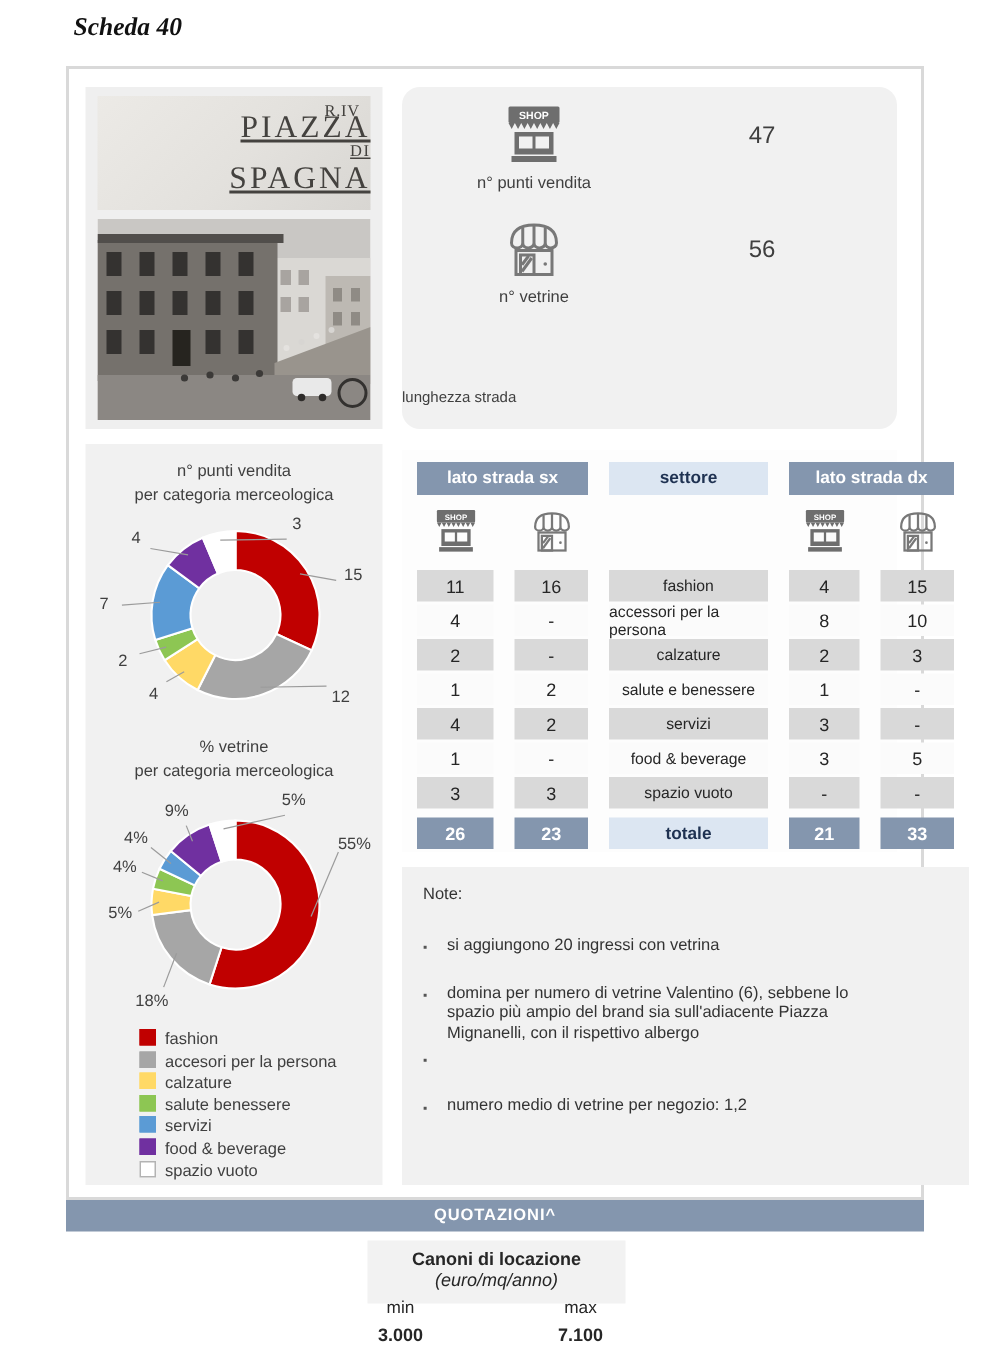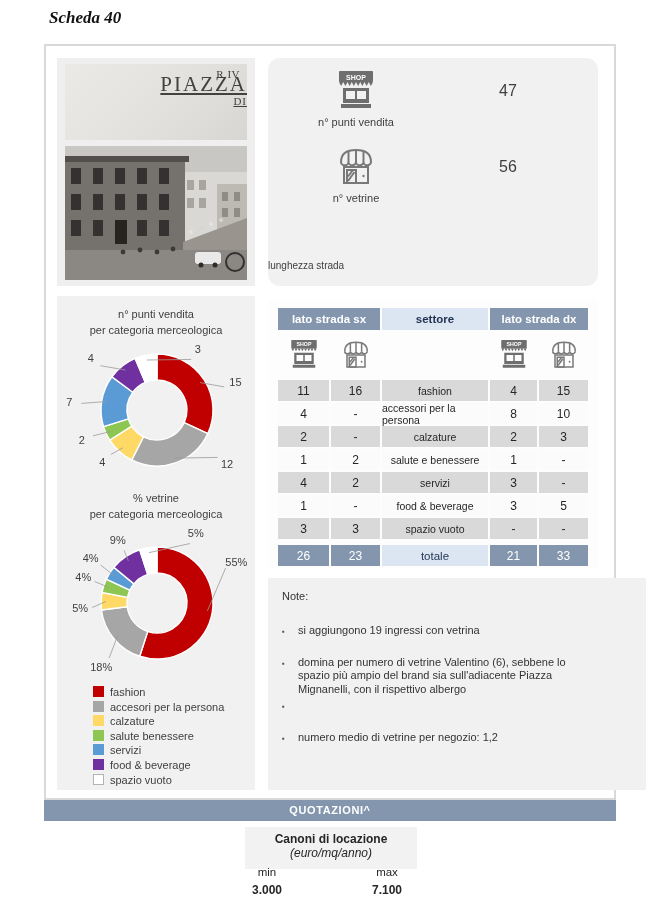--- a/index.html
+++ b/index.html
@@ -30,30 +30,30 @@
   .charts-panel{position:absolute;left:57px;top:296px;width:198px;height:494px;background:#f1f1f1;}
   .chart-title{position:absolute;left:0;width:198px;text-align:center;font-size:11px;line-height:16px;color:#404040;}
   .donut{position:absolute;left:0;overflow:visible;}
   .legend{position:absolute;left:36px;top:390px;list-style:none;margin:0;padding:0;}
   .legend li{height:14.6px;font-size:11px;color:#404040;white-space:nowrap;}
   .legend .swatch{display:inline-block;width:9px;height:9px;margin-right:6px;vertical-align:-1px;}
 
   
   .table-panel{position:absolute;left:268px;top:300px;width:330px;height:268px;background:#fdfdfd;}
   .rtable{position:absolute;left:10px;top:8px;width:310px;}
-  .trow{display:grid;grid-template-columns:51px 49px 106px 47px 49px;column-gap:2px;margin-bottom:2px;}
+  .trow{display:grid;grid-template-columns:51px 49px 106px 47px 49px;column-gap:14px;margin-bottom:2px;}
   .trow .cell{display:flex;align-items:center;justify-content:center;}
   .thead .cell{height:22px;background:#8496ae;color:#fff;font-weight:bold;font-size:11.5px;}
   .thead .cell.mid{background:#dce6f2;color:#1f3252;}
   .ticons .cell{height:46px;background:transparent;}
   .tdata .cell{height:21px;font-size:12px;color:#262626;}
   .tdata .cell.mid{font-size:10.5px;}
   .tdata.odd .cell{background:#d9d9d9;}
   .tdata.even .cell{background:#fbfbfb;}
-  .ttotal .cell{height:21px;background:#8496ae;color:#fff;font-weight:normal;font-size:12px;}
+  .ttotal .cell{height:21px;background:#8496ae;color:#fff;font-weight:bold;font-size:12px;}
   .ttotal .cell.mid{background:#dce6f2;color:#1f3252;font-size:11.5px;}
 
   
   .notes-panel{position:absolute;left:268px;top:578px;width:330px;height:212px;background:#f1f1f1;padding-left:48px;}
   .notes-title{position:absolute;left:14px;top:12px;font-size:11px;color:#333;}
   .notes-list{position:absolute;left:14px;top:46px;width:300px;margin:0;padding:0;list-style:none;}
   .notes-list li{display:flex;font-size:11px;line-height:13.5px;color:#333;margin-bottom:17px;}
   .notes-list li:nth-child(2){margin-bottom:3px;}
   .notes-list .bullet{width:16px;flex:0 0 16px;font-size:8px;color:#555;padding-top:1px;}
 
@@ -71,20 +71,21 @@
 
 <div class="sheet">
 
   <div class="sheet-title">Scheda 40</div>
   <div class="outer-box"></div>
 
   <div class="media-panel">
     <div class="street-sign">
       <div class="sign-line1">PIAZZA</div>
       <div class="sign-line2">DI</div>
+      <div class="sign-line3">SPAGNA</div>
       <div class="sign-badge">R.IV</div>
     </div>
     <svg class="photo" viewBox="0 0 182 134">
       <rect x="0" y="0" width="182" height="134" fill="#c9c7c4"></rect>
       <rect x="118" y="26" width="64" height="84" fill="#dad8d4"></rect>
       <rect x="152" y="38" width="30" height="72" fill="#bdb9b3"></rect>
       <rect x="157" y="46" width="6" height="9" fill="#8f8b85"></rect>
         <rect x="169" y="46" width="6" height="9" fill="#8f8b85"></rect>
       <rect x="157" y="62" width="6" height="9" fill="#8f8b85"></rect>
         <rect x="169" y="62" width="6" height="9" fill="#8f8b85"></rect>
@@ -356,21 +357,21 @@
           </div>
         </div>
     </div>
   </div>
 
   <div class="notes-panel">
     <div class="notes-title">Note:</div>
     <ul class="notes-list" id="notes-list">
         <li>
           <span class="bullet">▪</span>
-          <span>si aggiungono 19 ingressi con vetrina</span>
+          <span>si aggiungono 20 ingressi con vetrina</span>
         </li>
         <li>
           <span class="bullet">▪</span>
           <span>domina per numero di vetrine Valentino (6), sebbene lo spazio più ampio del brand sia sull'adiacente Piazza Mignanelli, con il rispettivo albergo</span>
         </li>
         <li>
           <span class="bullet">▪</span>
         </li>
         <li>
           <span class="bullet">▪</span>

